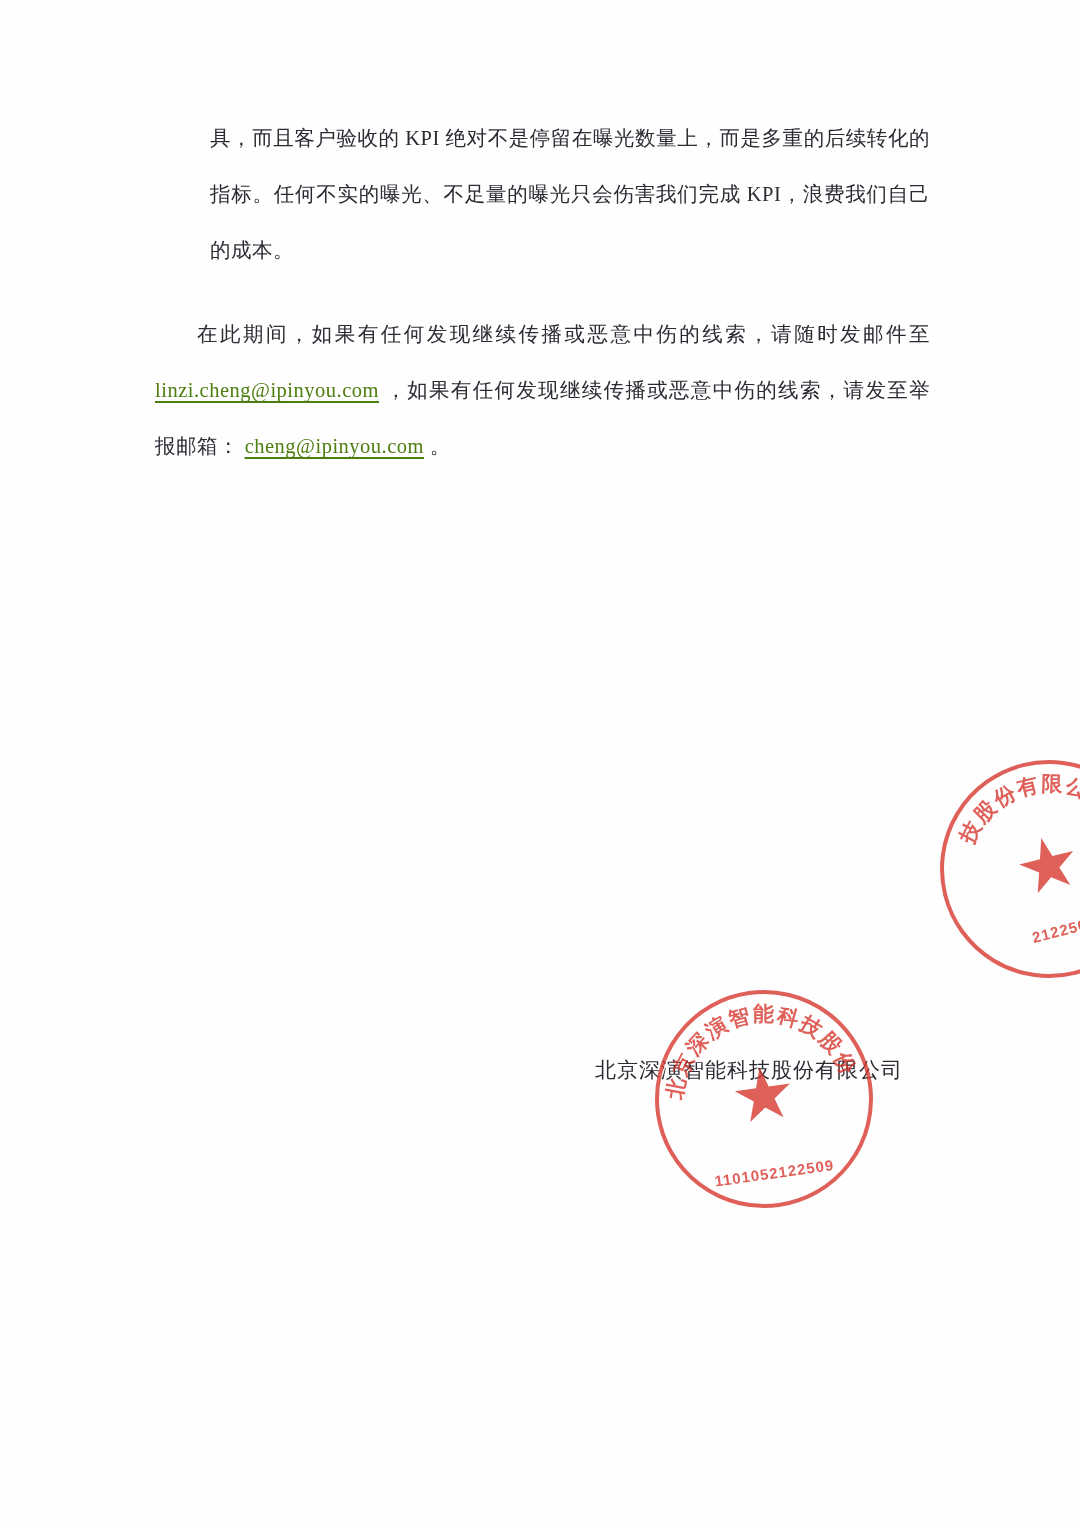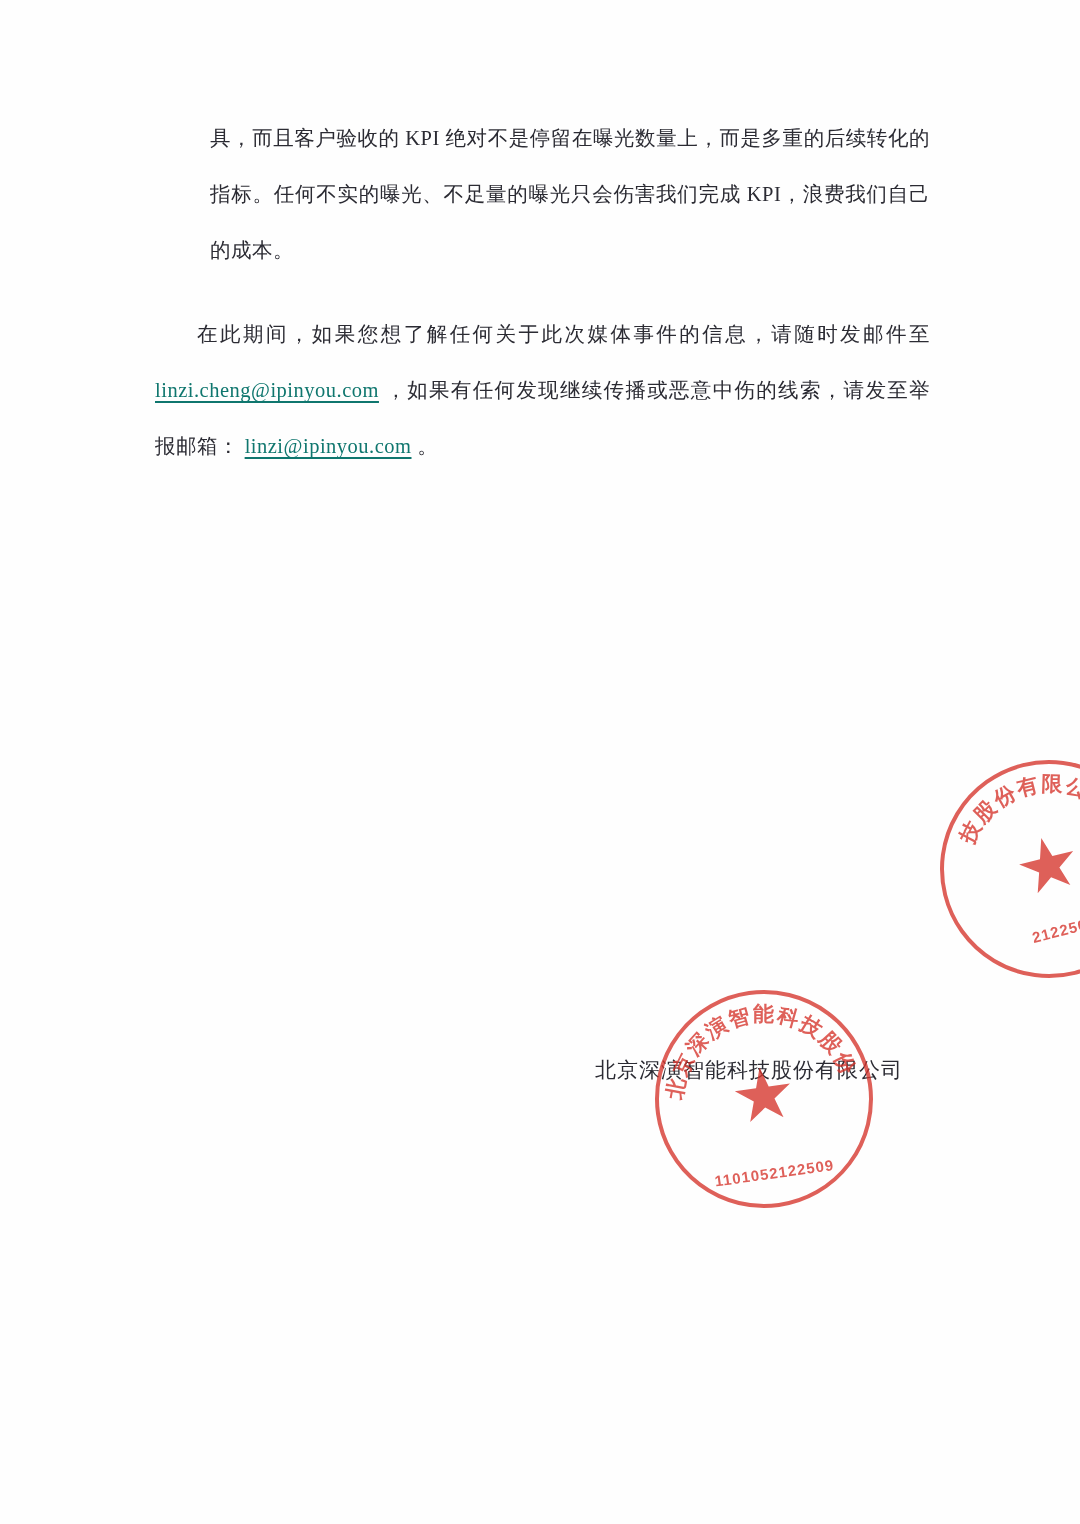--- a/index.html
+++ b/index.html
@@ -39,21 +39,21 @@
     padding-left: 55px;
   }
   p.para.hang {
     padding-left: 55px;
     text-indent: -55px;
   }
   p.para.indent {
     text-indent: 42px;
   }
   .link {
-    color: #0f766e;
+    color: #4d7c0f;
     text-decoration: underline;
     text-underline-offset: 4px;
   }
   .signature {
     position: absolute;
     left: 595px;
     top: 1056px;
     font-size: 21px;
     color: #2b2b33;
     letter-spacing: 1px;
@@ -148,24 +148,24 @@
 
 <div class="page">
 
   <div class="doc-body">
 
     <p class="para cont">具，而且客户验收的 KPI 绝对不是停留在曝光数量上，而是多重的后续转化的指标。任何不实的曝光、不足量的曝光只会伤害我们完成 KPI，浪费我们自己的成本。</p>
 
 
 
     <p class="para indent">
-      <span>在此期间，如果您想了解任何关于此次媒体事件的信息，请随时发邮件至</span>
+      <span>在此期间，如果有任何发现继续传播或恶意中伤的线索，请随时发邮件至</span>
       <a class="link" href="#">linzi.cheng@ipinyou.com</a>
       <span>，如果有任何发现继续传播或恶意中伤的线索，请发至举报邮箱：</span>
-      <a class="link" href="#">linzi@ipinyou.com</a>
+      <a class="link" href="#">cheng@ipinyou.com</a>
       <span>。</span>
     </p>
 
   </div>
 
   <div class="signature">北京深演智能科技股份有限公司</div>
 
   <div class="seal seal-main">
     <div class="seal-arc-text">
       <svg viewBox="0 0 210 210">

